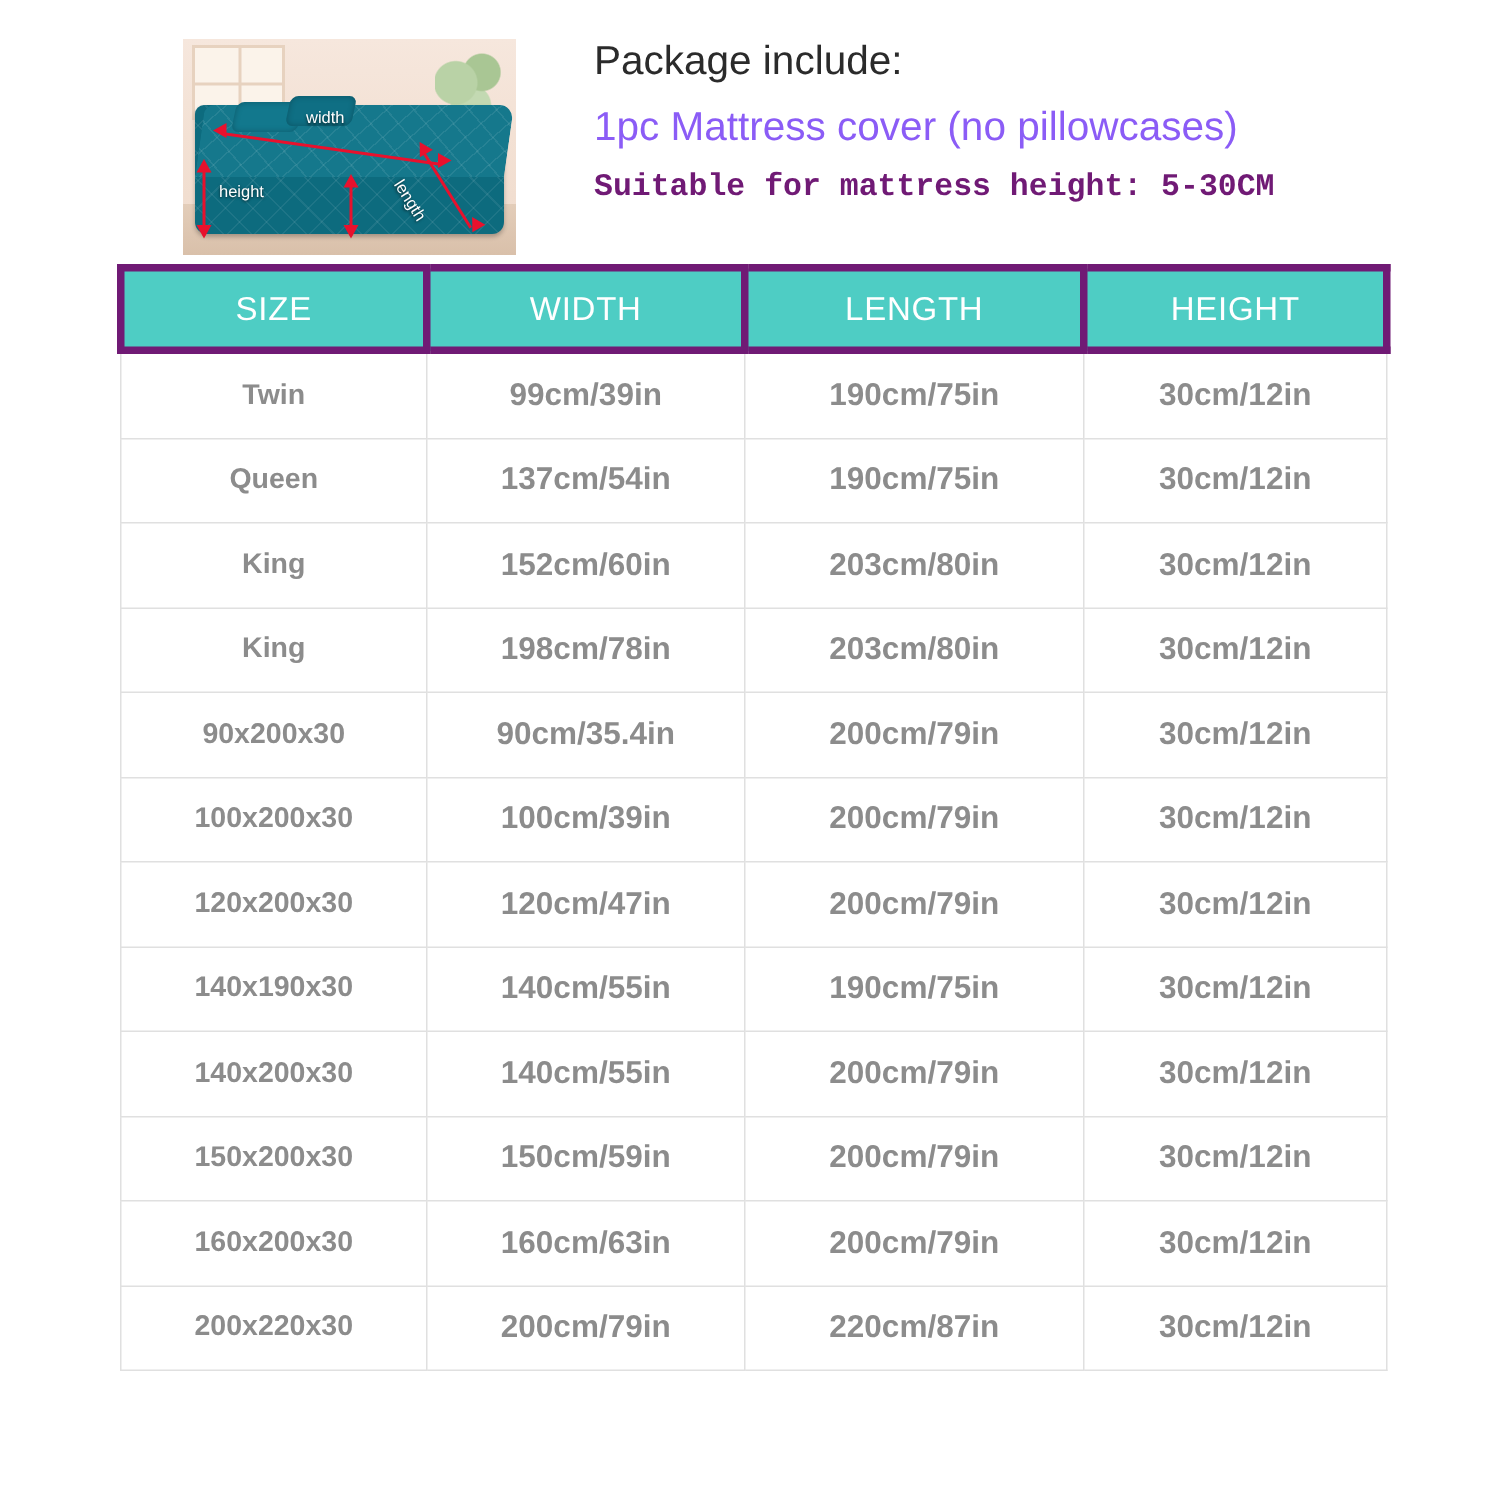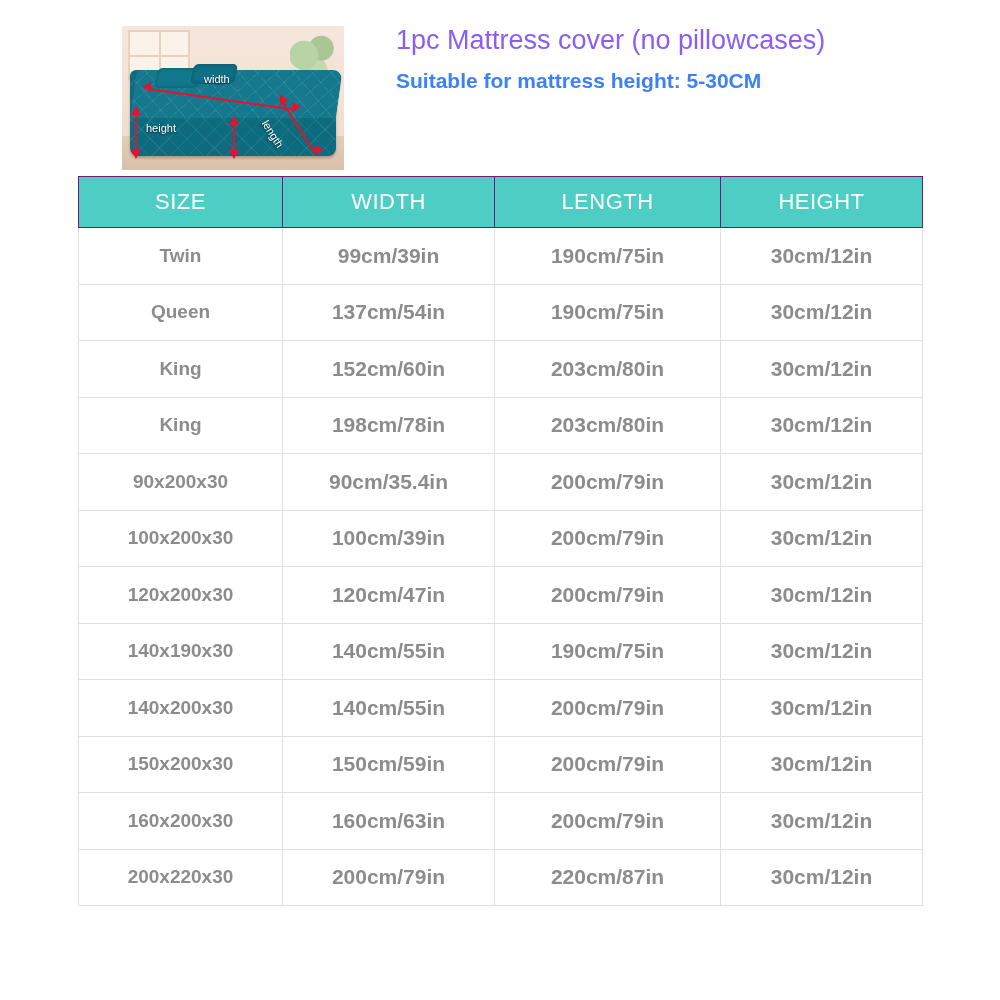--- a/index.html
+++ b/index.html
@@ -165,43 +165,43 @@
   }
   .txt-line2 {
     font-size: 27px;
     color: #8b5cf6;
     line-height: 1.05;
     margin: 0 0 16px 0;
     font-family: "Liberation Sans", sans-serif;
   }
   .txt-line3 {
     font-size: 21px;
-    color: #3b82f6;
+    color: #701a75;
     font-weight: bold;
     line-height: 1.05;
     margin: 0;
-    font-family: Liberation Sans, sans-serif;
+    font-family: Liberation Mono, monospace;
   }
 
   
   .size-table {
     position: absolute;
     left: 78px;
     top: 176px;
     width: 844px;
     border-collapse: collapse;
     table-layout: fixed;
   }
   .size-table th {
     background: #4ecdc4;
     color: #ffffff;
     font-size: 22px;
     font-weight: normal;
     height: 48px;
-    border: 1px solid #701a75;
+    border: 5px solid #701a75;
     letter-spacing: .5px;
   }
   .size-table td {
     height: 53.5px;
     border: 1px solid #e0e0e0;
     text-align: center;
     color: #8c8c8c;
     font-size: 21px;
     font-family: "Liberation Sans", sans-serif;
     background: #ffffff;
@@ -249,20 +249,21 @@
       <div class="arrow-head" style="left:9px; top:80px; border-width:0 5px 9px 5px; border-color: transparent transparent #e8112d transparent;"></div>
       <div class="arrow-head" style="left:9px; top:124px; border-width:9px 5px 0 5px; border-color:#e8112d transparent transparent transparent;"></div>
       <div class="photo-label" style="left:24px; top:96px;">height</div>
 
       <div class="arrow-line" style="left:112px; top:96px; width:34px; transform: rotate(90deg); transform-origin: left center;"></div>
       <div class="arrow-head" style="left:107px; top:90px; border-width:0 5px 9px 5px; border-color: transparent transparent #e8112d transparent;"></div>
       <div class="arrow-head" style="left:107px; top:124px; border-width:9px 5px 0 5px; border-color:#e8112d transparent transparent transparent;"></div>
     </div>
 
     <div class="top-text">
+      <p class="txt-line1">Package include:</p>
       <p class="txt-line2">1pc Mattress cover (no pillowcases)</p>
       <p class="txt-line3">Suitable for mattress height: 5-30CM</p>
     </div>
   </div>
 
   <table class="size-table">
     <colgroup>
       <col class="col-size">
       <col class="col-width">
       <col class="col-length">

